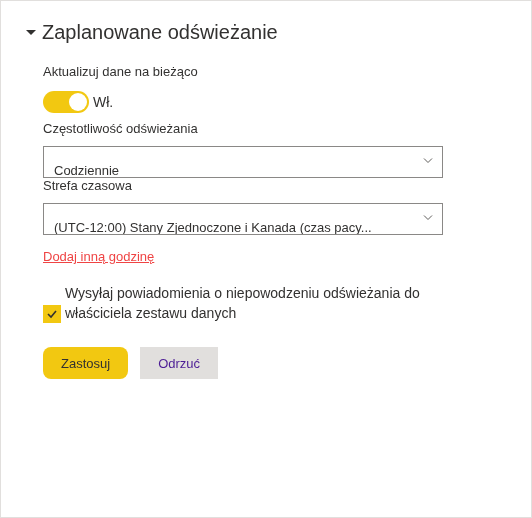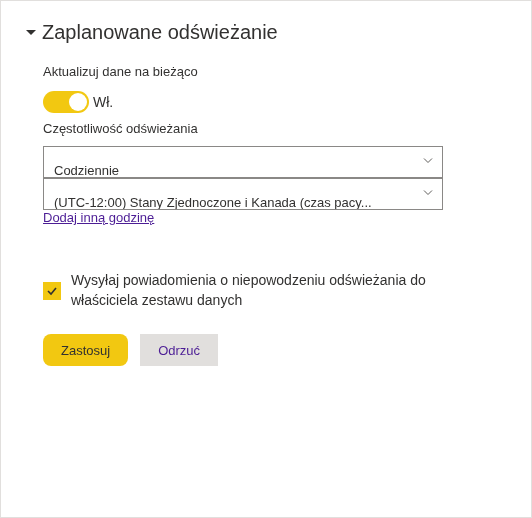--- a/index.html
+++ b/index.html
@@ -86,32 +86,32 @@
     overflow: hidden;
   }
   .select-chevron {
     position: absolute;
     right: 8px;
     top: 50%;
     transform: translateY(-50%);
     pointer-events: none;
   }
   .link {
-    color: #4c1d95;
+    color: #ef4444;
     text-decoration: underline;
     font-size: 13px;
     cursor: pointer;
     display: inline-block;
-    margin-top: 0;
+    margin-top: 14px;
   }
   .checkbox-row {
     display: flex;
-    align-items: center;
-    gap: 10px;
-    margin-top: 46px;
+    align-items: flex-end;
+    gap: 4px;
+    margin-top: 20px;
   }
   .checkbox {
     width: 18px;
     height: 18px;
     background: #f2c811;
     flex-shrink: 0;
     display: flex;
     align-items: center;
     justify-content: center;
     cursor: pointer;
@@ -174,20 +174,21 @@
     <div class="field-label">Częstotliwość odświeżania</div>
     <div class="select">
       <span>Codziennie</span>
       <span class="select-chevron">
         <svg width="12" height="12" viewBox="0 0 12 12">
             <path d="M2 4 L6 8 L10 4" fill="none" stroke="#605e5c" stroke-width="1"></path>
           </svg>
       </span>
     </div>
 
+    <div class="field-label">Strefa czasowa</div>
     <div class="select">
       <span>(UTC-12:00) Stany Zjednoczone i Kanada (czas pacy...</span>
       <span class="select-chevron">
         <svg width="12" height="12" viewBox="0 0 12 12">
             <path d="M2 4 L6 8 L10 4" fill="none" stroke="#605e5c" stroke-width="1"></path>
           </svg>
       </span>
     </div>
 
     <span class="link">Dodaj inną godzinę</span>

